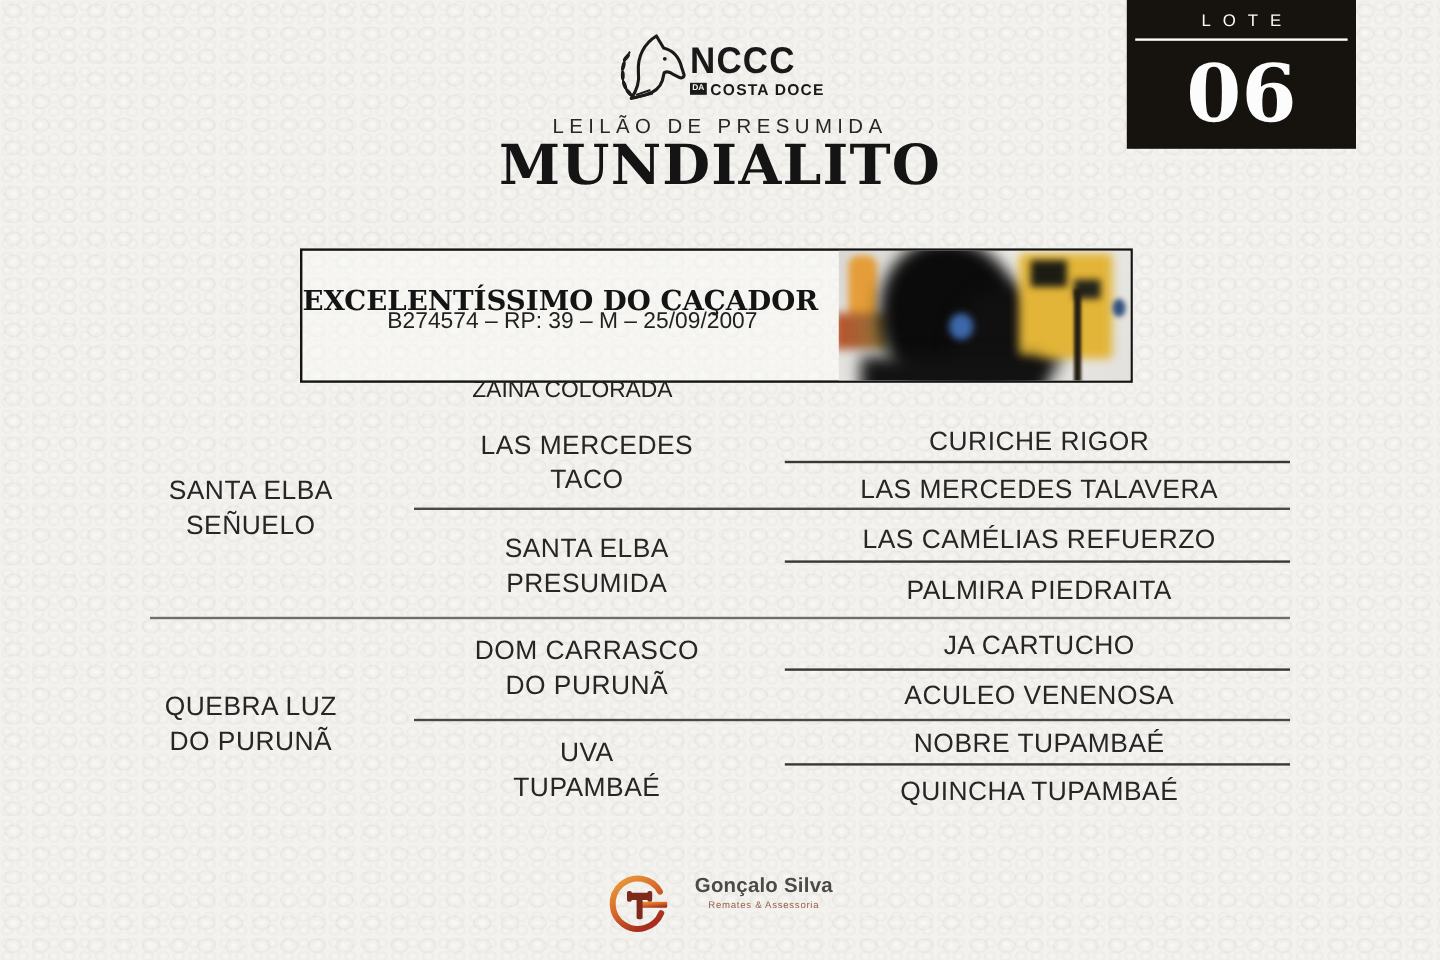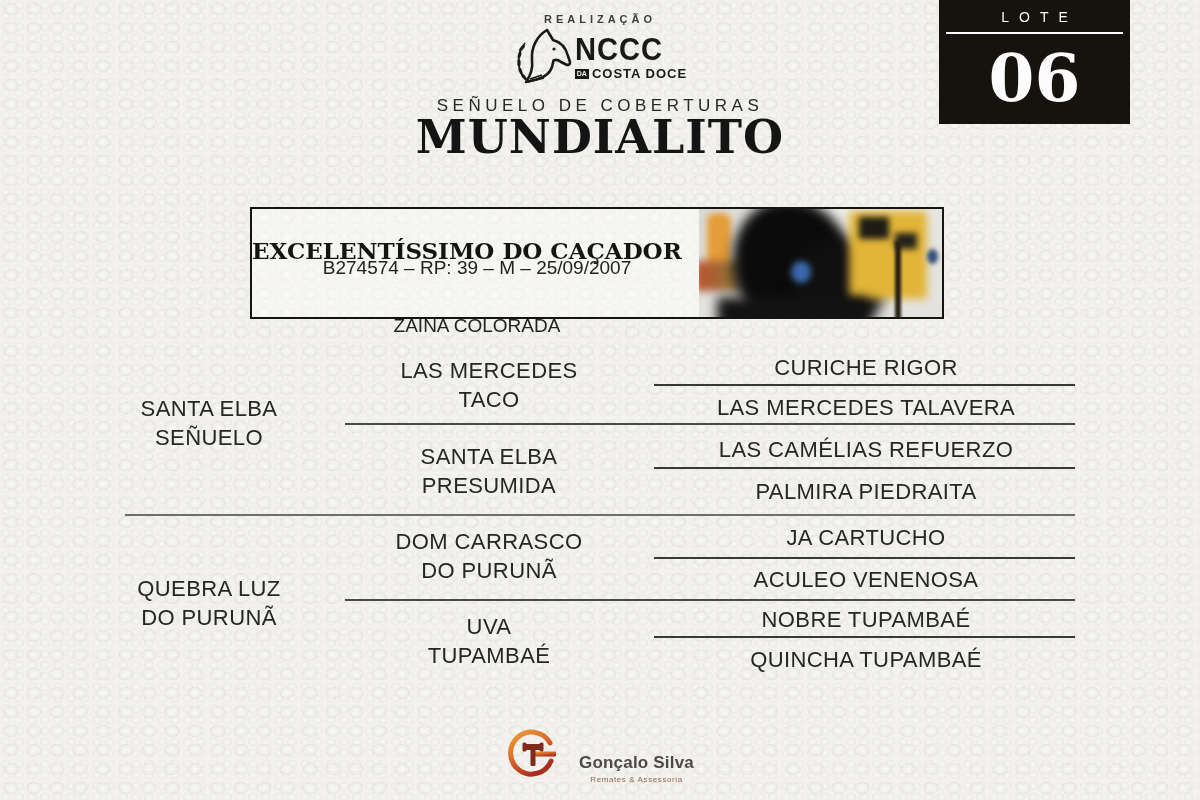--- a/index.html
+++ b/index.html
@@ -41,31 +41,30 @@
   .ph-mark1{left:160px;top:8px;width:30px;height:22px;background:#1c1c14;filter:blur(3px);}
   .ph-mark2{left:196px;top:24px;width:22px;height:16px;background:#23231a;filter:blur(3px);}
   .ph-stick{left:196px;top:32px;width:6px;height:78px;background:#241d12;filter:blur(1.5px);}
   .ph-blue-dot2{left:228px;top:40px;width:11px;height:15px;background:#34517d;border-radius:50%;filter:blur(2px);}
   .ph-bottom-dark{left:18px;top:88px;width:150px;height:34px;background:#121212;filter:blur(6px);}
   .ped{position:absolute;transform:translateX(-50%);font-size:22px;color:#262626;letter-spacing:0.4px;white-space:nowrap;line-height:22px;}
   .pline{position:absolute;height:2px;}
   .pl-short{background:#383838;}
   .pl-mid{background:#4a4a4a;}
   .pl-main{background:#6e6e6e;}
-  .footer{position:absolute;left:0;right:0;top:728px;display:flex;justify-content:center;align-items:flex-end;gap:21px;}
+  .footer{position:absolute;left:0;right:0;top:728px;display:flex;justify-content:center;align-items:flex-start;gap:21px;}
   .gs-text{display:flex;flex-direction:column;align-items:center;}
   .gs-name{font-size:17px;font-weight:bold;color:#4b4a48;letter-spacing:0.2px;}
   .gs-tagline{font-size:8px;color:#95644a;letter-spacing:0.6px;margin-top:2px;}
 </style>
 </head>
 <body>
 
 <div class="page">
 
-  <div class="realizacao center-text">REALIZAÇÃO</div>
 
   <div class="nccc">
     <span>
       <svg width="62" height="58" viewBox="0 0 62 58">
 
         <path d="M12 16 C4 26 3 40 11 50" fill="none" stroke="#1a1a1a" stroke-width="1.6"></path>
         <ellipse cx="9" cy="21" rx="4" ry="1.6" transform="rotate(-50 9 21)" fill="#1a1a1a"></ellipse>
         <ellipse cx="6.5" cy="28" rx="4" ry="1.6" transform="rotate(-75 6.5 28)" fill="#1a1a1a"></ellipse>
         <ellipse cx="6" cy="36" rx="4" ry="1.6" transform="rotate(-90 6 36)" fill="#1a1a1a"></ellipse>
         <ellipse cx="7.5" cy="44" rx="4" ry="1.6" transform="rotate(-110 7.5 44)" fill="#1a1a1a"></ellipse>
@@ -78,21 +77,21 @@
     </span>
     <span class="nccc-text">
       <span class="nccc-org">NCCC</span>
       <span class="nccc-sub">
         <span class="nccc-da">DA</span>
         <span class="nccc-costa">COSTA DOCE</span>
       </span>
     </span>
   </div>
 
-  <div class="leilao center-text">SEÑUELO DE COBERTURAS</div>
+  <div class="leilao center-text">LEILÃO DE PRESUMIDA</div>
   <div class="mundialito center-text">MUNDIALITO</div>
 
   <div class="lote">
     <div class="lote-label">LOTE</div>
     <div class="lote-divider"></div>
     <div class="lote-number">06</div>
   </div>
 
   <div class="info-box">
     <div class="animal-name">EXCELENTÍSSIMO DO CAÇADOR</div>

